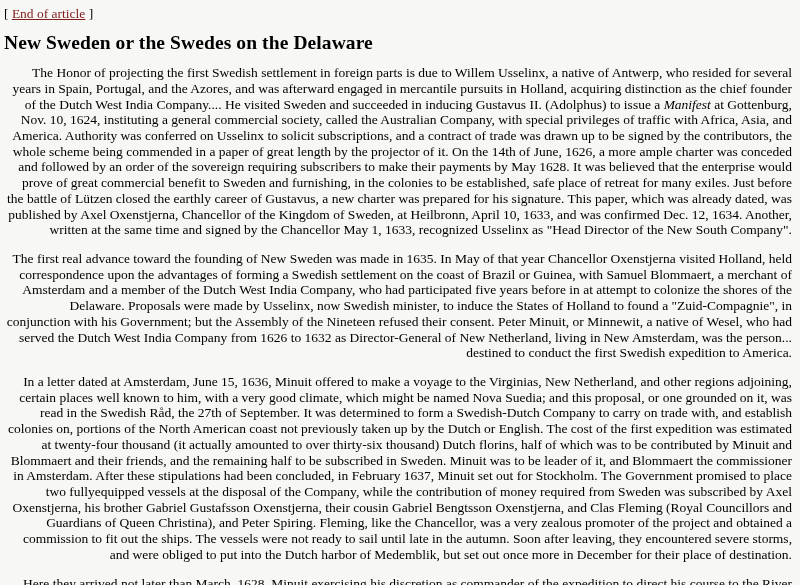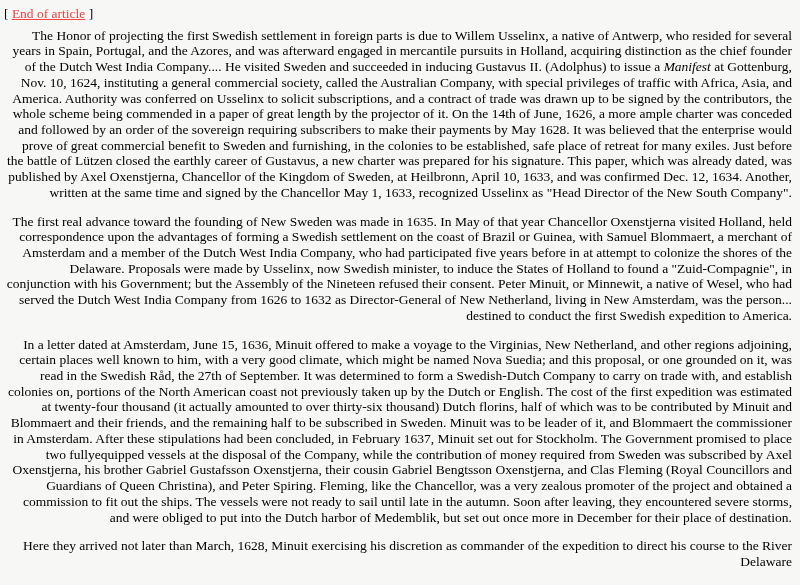--- a/index.html
+++ b/index.html
@@ -52,22 +52,23 @@
   }
   i {
     font-style: italic;
   }
 </style>
 </head>
 <body>
 
 <div class="page">
 
-  <div class="toplinks"><span class="bracket">[</span> <a href="#" style="color: #ef4444;">End of article</a> <span class="bracket">]</span></div>
+  <div class="toplinks"><span class="bracket">[</span> <a href="#" style="color: #7f1d1d;">End of article</a> <span class="bracket">]</span></div>
 
+  <h1 class="article-title">New Sweden or the Swedes on the Delaware</h1>
 
   <p class="body-par"><span>The Honor of projecting the first Swedish settlement in foreign parts is due to Willem Usselinx, a native of Antwerp, who resided for several years in Spain, Portugal, and the Azores, and was afterward engaged in mercantile pursuits in Holland, acquiring distinction as the chief founder of the Dutch West India Company.... He visited Sweden and succeeded in inducing Gustavus II. (Adolphus) to issue a </span><i>Manifest</i><span> at Gottenburg, Nov. 10, 1624, instituting a general commercial society, called the Australian Company, with special privileges of traffic with Africa, Asia, and America. Authority was conferred on Usselinx to solicit subscriptions, and a contract of trade was drawn up to be signed by the contributors, the whole scheme being commended in a paper of great length by the projector of it. On the 14th of June, 1626, a more ample charter was conceded and followed by an order of the sovereign requiring subscribers to make their payments by May 1628. It was believed that the enterprise would prove of great commercial benefit to Sweden and furnishing, in the colonies to be established, safe place of retreat for many exiles. Just before the battle of Lützen closed the earthly career of Gustavus, a new charter was prepared for his signature. This paper, which was already dated, was published by Axel Oxenstjerna, Chancellor of the Kingdom of Sweden, at Heilbronn, April 10, 1633, and was confirmed Dec. 12, 1634. Another, written at the same time and signed by the Chancellor May 1, 1633, recognized Usselinx as "Head Director of the New South Company".</span></p>
 
   <p class="body-par">The first real advance toward the founding of New Sweden was made in 1635. In May of that year Chancellor Oxenstjerna visited Holland, held correspondence upon the advantages of forming a Swedish settlement on the coast of Brazil or Guinea, with Samuel Blommaert, a merchant of Amsterdam and a member of the Dutch West India Company, who had participated five years before in at attempt to colonize the shores of the Delaware. Proposals were made by Usselinx, now Swedish minister, to induce the States of Holland to found a "Zuid-Compagnie", in conjunction with his Government; but the Assembly of the Nineteen refused their consent. Peter Minuit, or Minnewit, a native of Wesel, who had served the Dutch West India Company from 1626 to 1632 as Director-General of New Netherland, living in New Amsterdam, was the person... destined to conduct the first Swedish expedition to America.</p>
 
   <p class="body-par">In a letter dated at Amsterdam, June 15, 1636, Minuit offered to make a voyage to the Virginias, New Netherland, and other regions adjoining, certain places well known to him, with a very good climate, which might be named Nova Suedia; and this proposal, or one grounded on it, was read in the Swedish Råd, the 27th of September. It was determined to form a Swedish-Dutch Company to carry on trade with, and establish colonies on, portions of the North American coast not previously taken up by the Dutch or English. The cost of the first expedition was estimated at twenty-four thousand (it actually amounted to over thirty-six thousand) Dutch florins, half of which was to be contributed by Minuit and Blommaert and their friends, and the remaining half to be subscribed in Sweden. Minuit was to be leader of it, and Blommaert the commissioner in Amsterdam. After these stipulations had been concluded, in February 1637, Minuit set out for Stockholm. The Government promised to place two fullyequipped vessels at the disposal of the Company, while the contribution of money required from Sweden was subscribed by Axel Oxenstjerna, his brother Gabriel Gustafsson Oxenstjerna, their cousin Gabriel Bengtsson Oxenstjerna, and Clas Fleming (Royal Councillors and Guardians of Queen Christina), and Peter Spiring. Fleming, like the Chancellor, was a very zealous promoter of the project and obtained a commission to fit out the ships. The vessels were not ready to sail until late in the autumn. Soon after leaving, they encountered severe storms, and were obliged to put into the Dutch harbor of Medemblik, but set out once more in December for their place of destination.</p>
 
   <p class="body-par">Here they arrived not later than March, 1628, Minuit exercising his discretion as commander of the expedition to direct his course to the River Delaware</p>
 
 </div>

